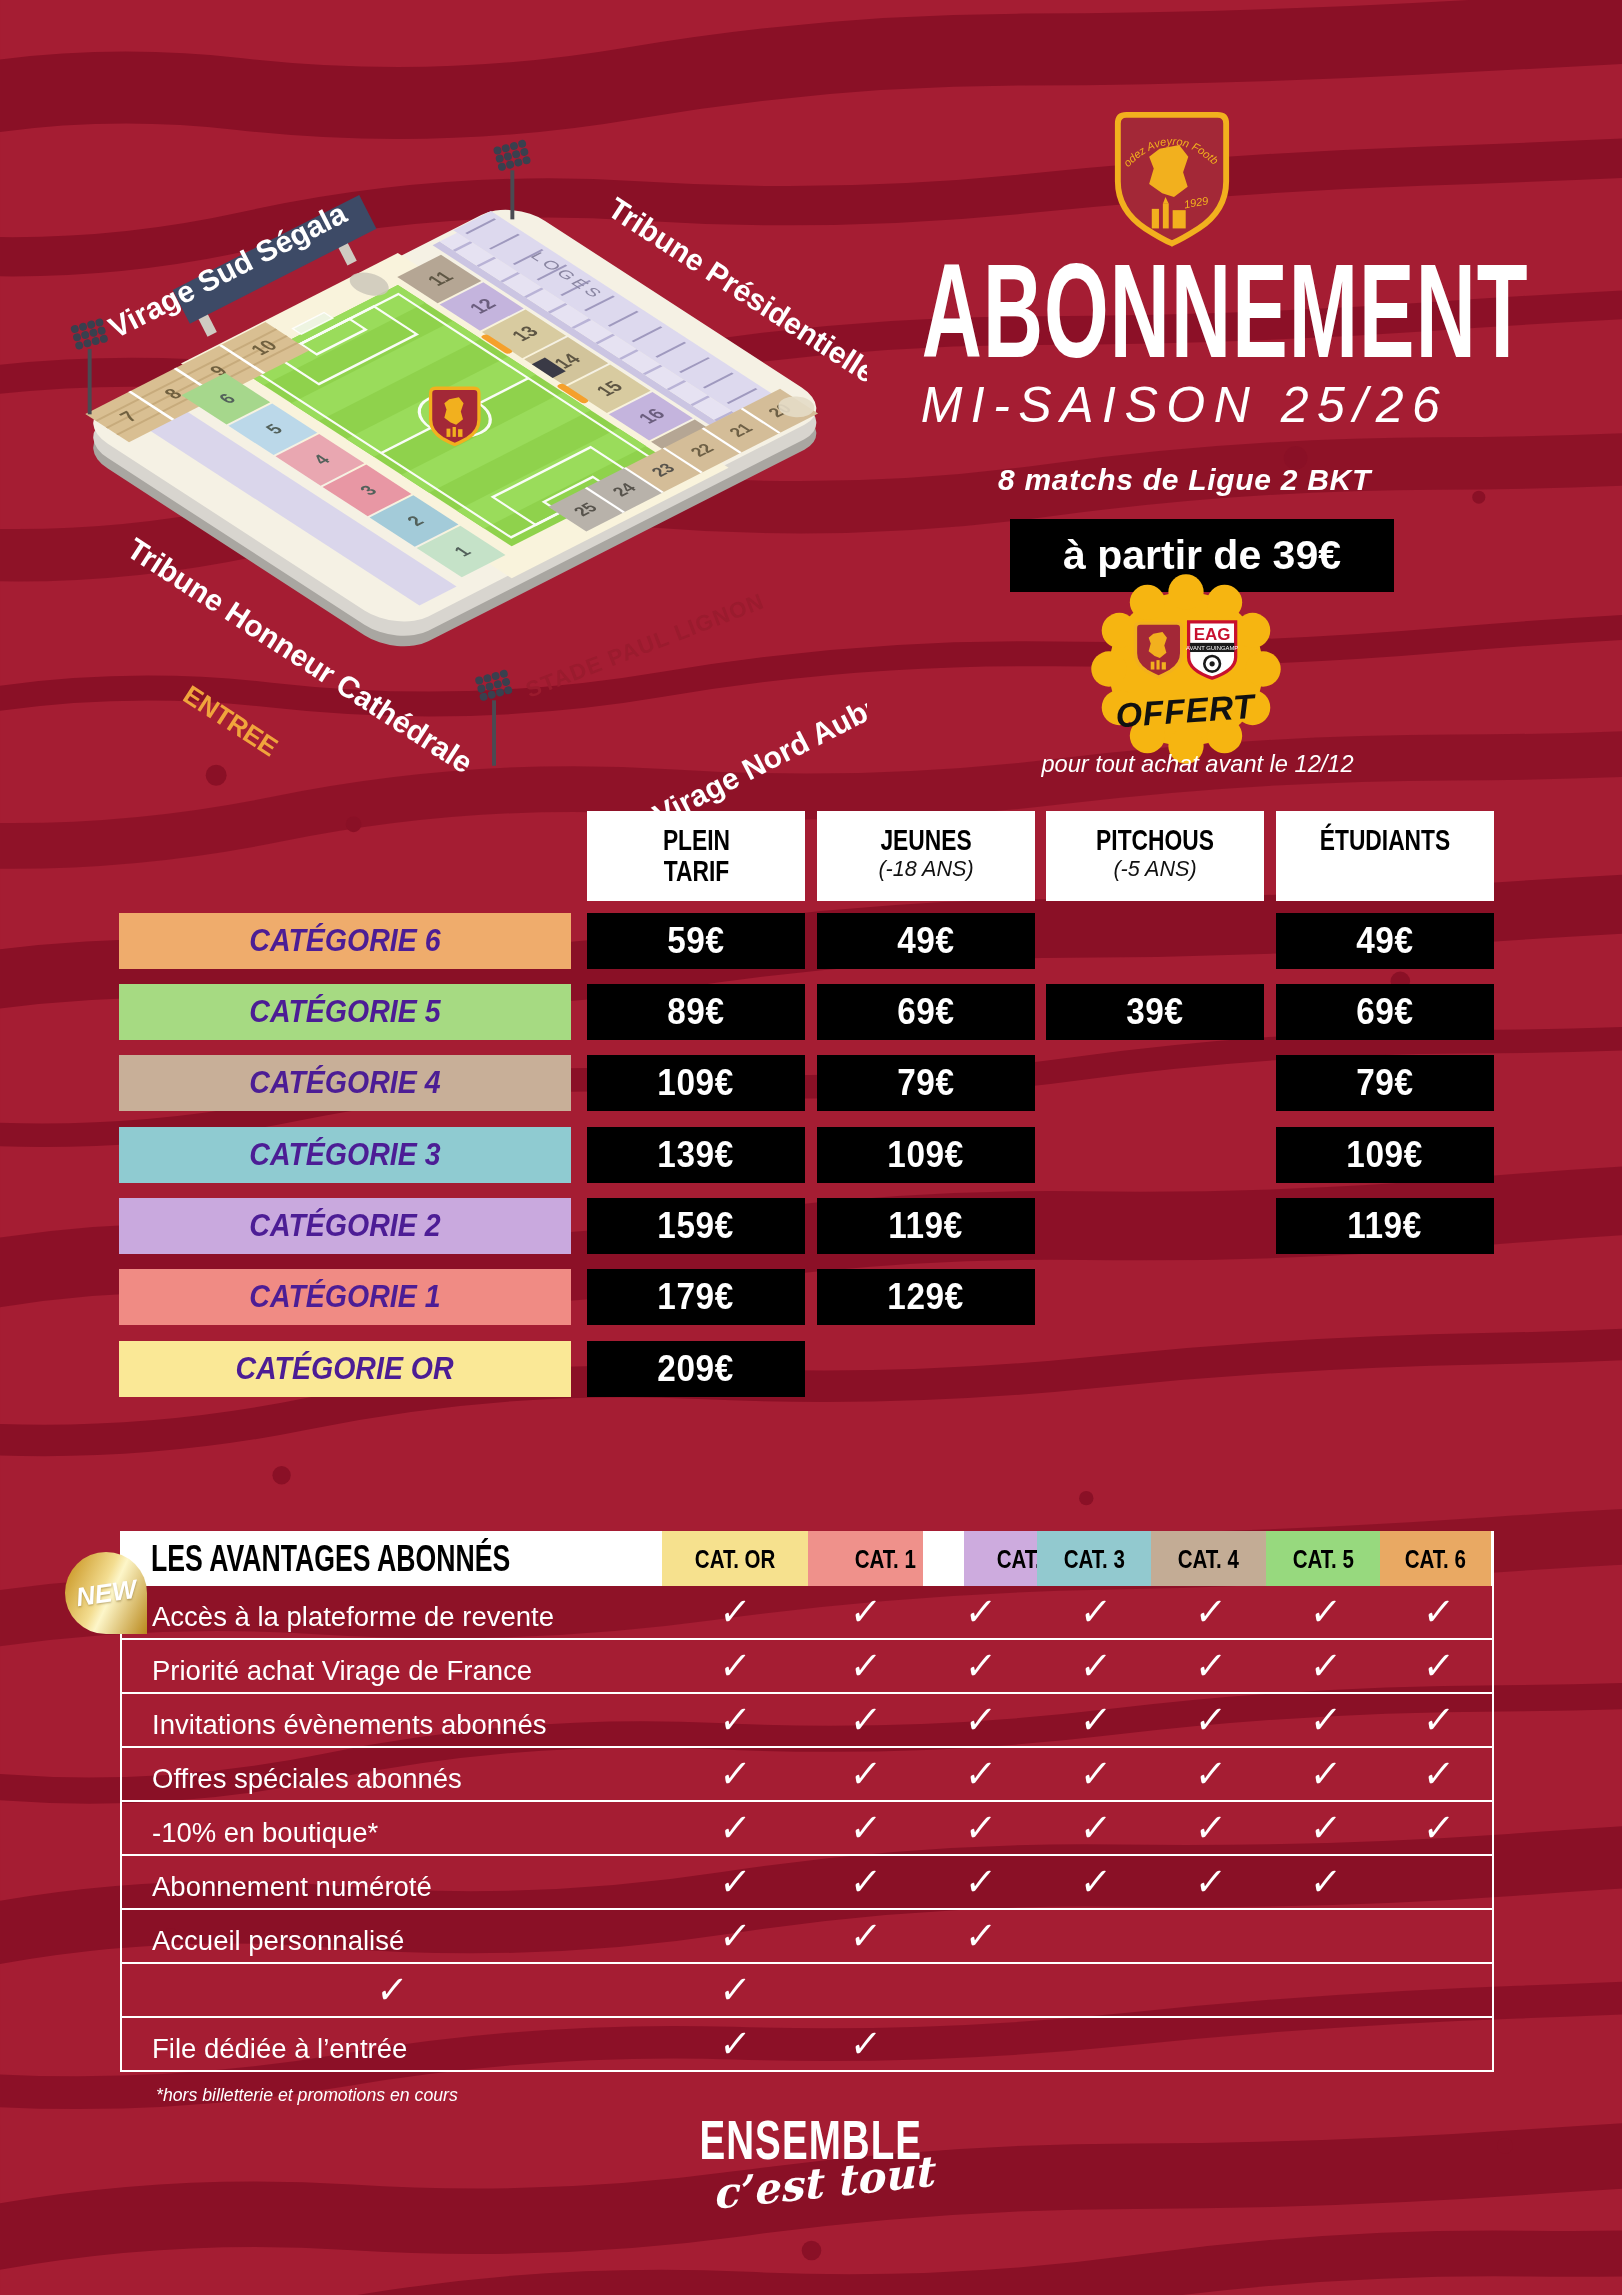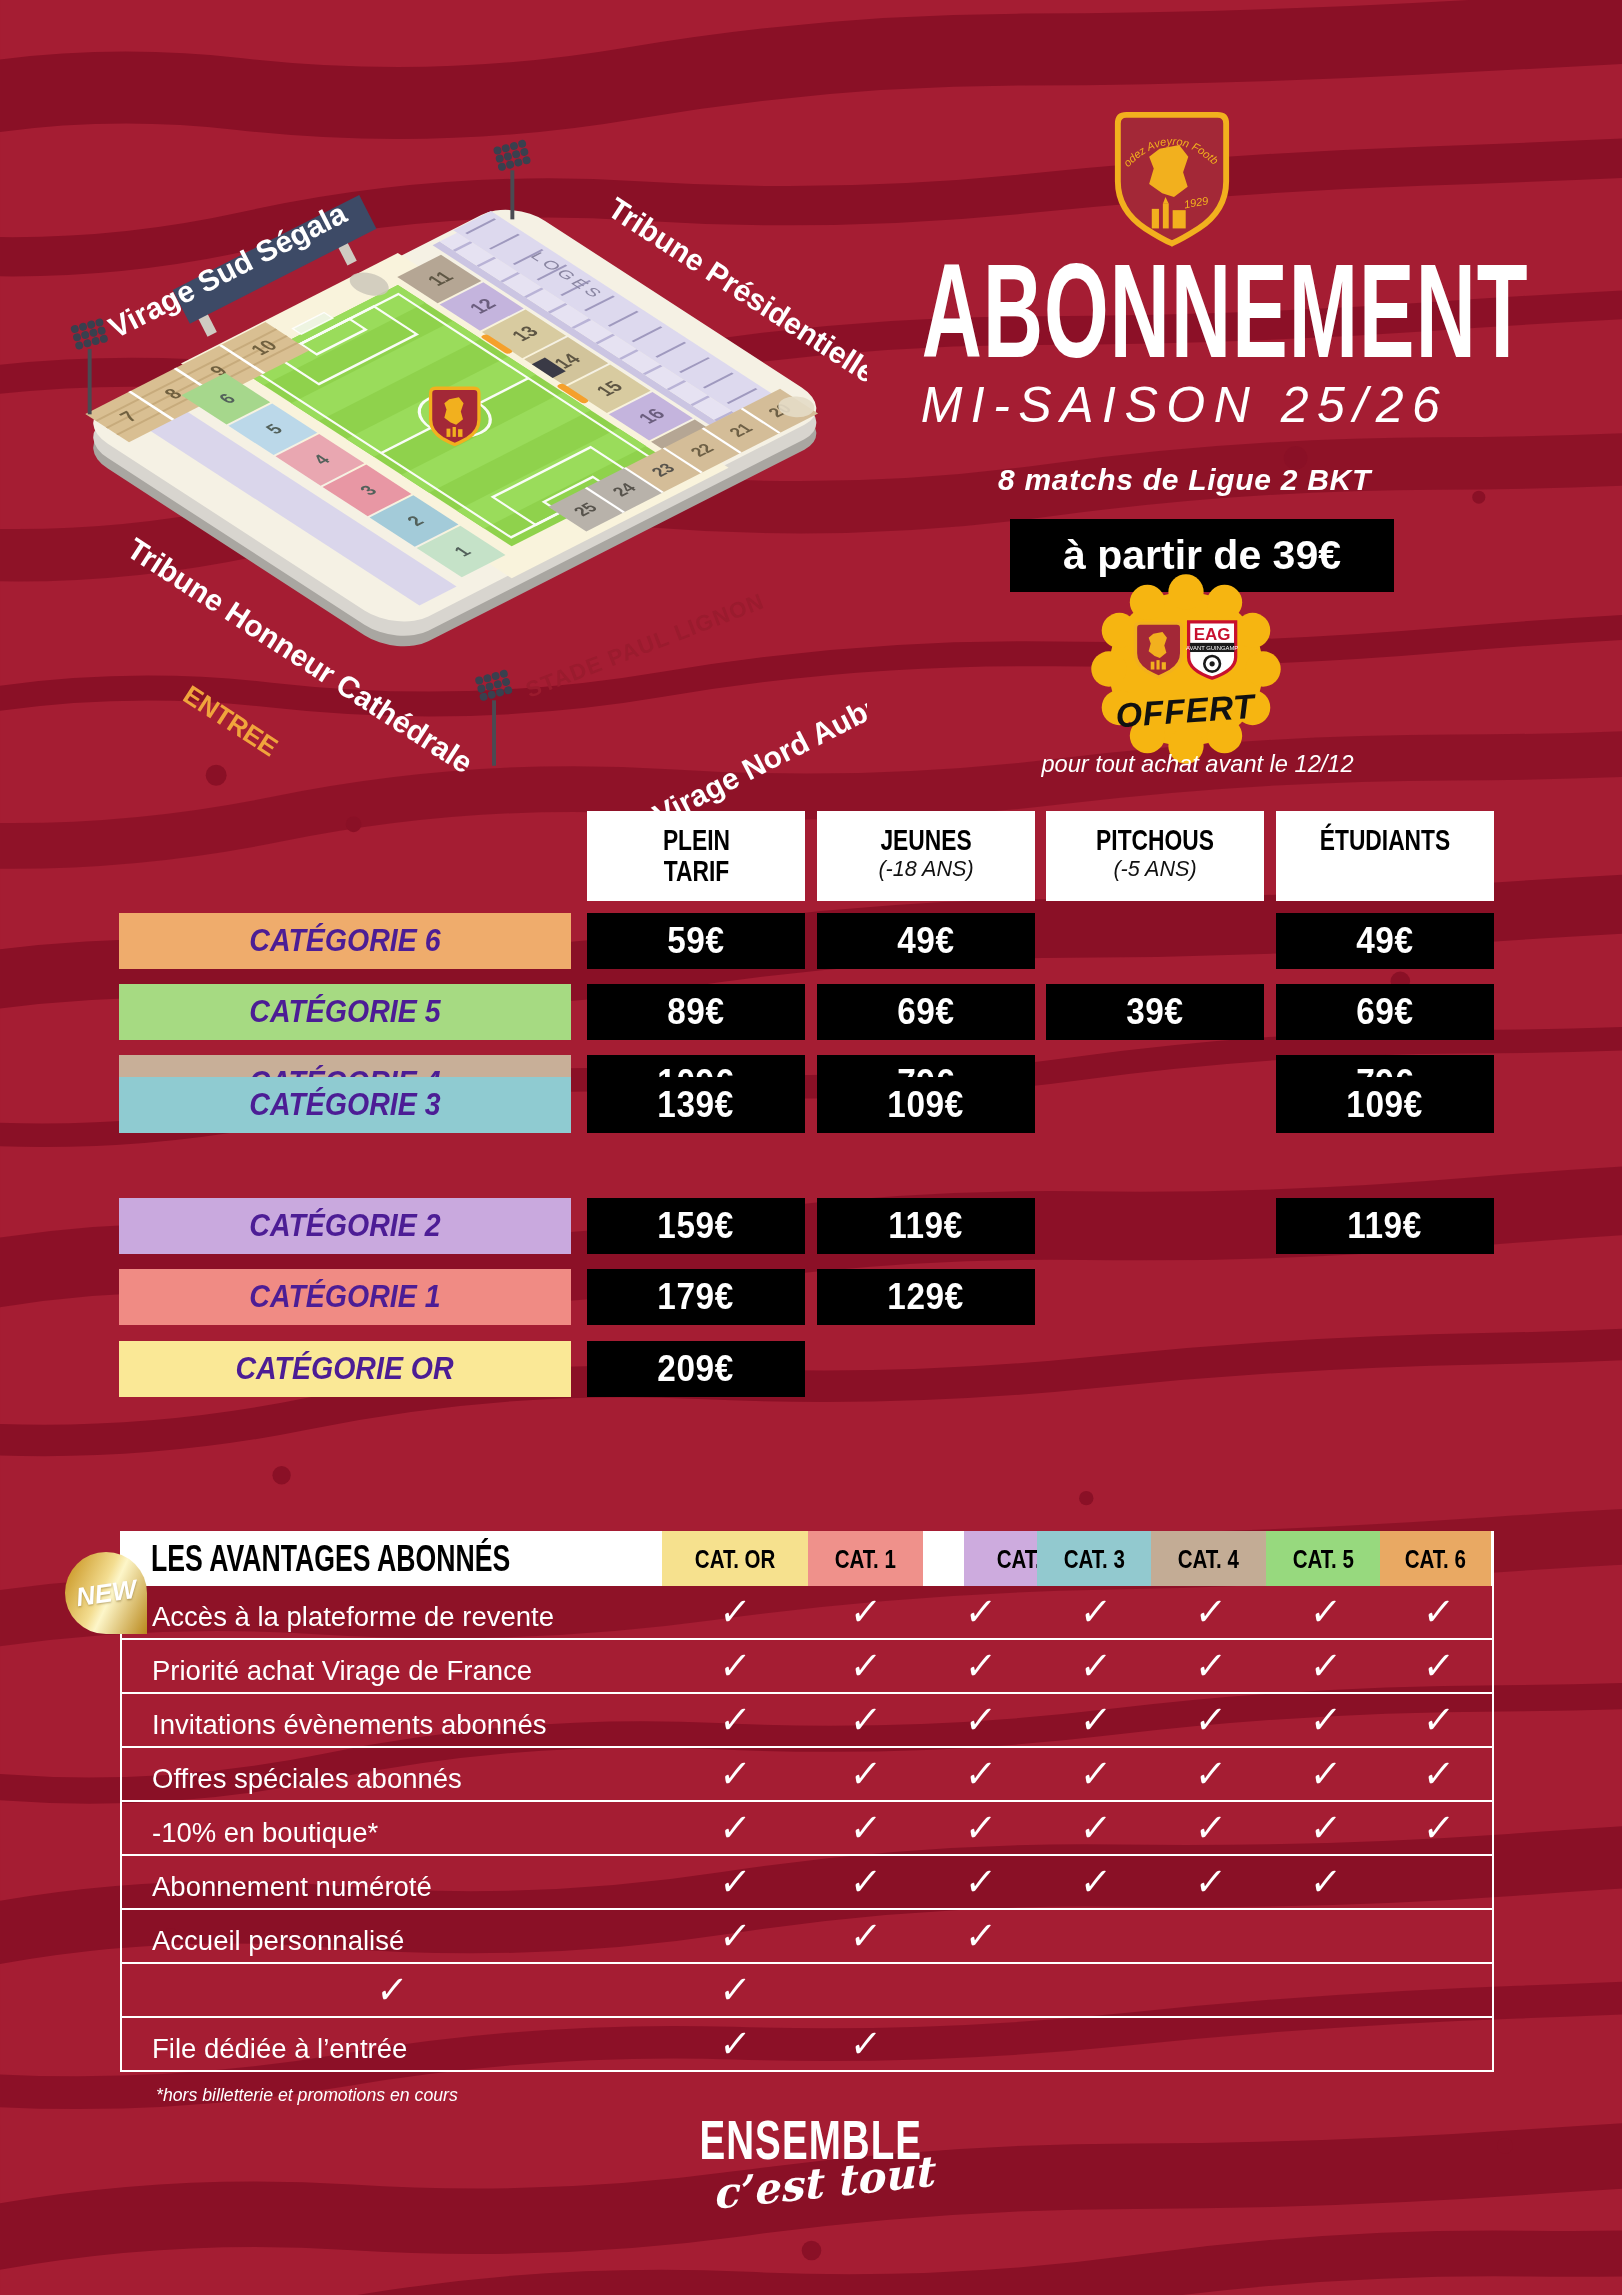--- a/index.html
+++ b/index.html
@@ -415,21 +415,21 @@
     <div class="abs price-box pc2"><span>39€</span></div>
     <div class="abs price-box pc3"><span>69€</span></div>
   </div>
   <div class="abs p-row" style="top:1055px">
     <div class="abs cat-label" style="background: rgb(200, 175, 152);"><span>CATÉGORIE 4</span></div>
     <div class="abs price-box pc0"><span>109€</span></div>
     <div class="abs price-box pc1"><span>79€</span></div>
 
     <div class="abs price-box pc3"><span>79€</span></div>
   </div>
-  <div class="abs p-row" style="top:1077px">
+  <div class="abs p-row" style="top:1127px">
     <div class="abs cat-label" style="background: rgb(143, 203, 209);"><span>CATÉGORIE 3</span></div>
     <div class="abs price-box pc0"><span>139€</span></div>
     <div class="abs price-box pc1"><span>109€</span></div>
 
     <div class="abs price-box pc3"><span>109€</span></div>
   </div>
   <div class="abs p-row" style="top:1198px">
     <div class="abs cat-label" style="background: rgb(201, 169, 222);"><span>CATÉGORIE 2</span></div>
     <div class="abs price-box pc0"><span>159€</span></div>
     <div class="abs price-box pc1"><span>119€</span></div>
@@ -445,21 +445,21 @@
   <div class="abs p-row" style="top:1341px">
     <div class="abs cat-label" style="background: rgb(250, 232, 150);"><span>CATÉGORIE OR</span></div>
     <div class="abs price-box pc0"><span>209€</span></div>
 
   </div>
 
   <div class="abs adv">
     <div class="adv-head">
       <div class="adv-title">LES AVANTAGES ABONNÉS</div>
       <div class="adv-col ac0" style="background: rgb(246, 225, 142);"><span>CAT. OR</span></div>
-      <div class="adv-col ac1" style="background: rgb(239, 145, 139);"><span>CAT. 1</span></div>
+      <div class="adv-col ac1" style="background: rgb(239, 145, 139); text-align: right;"><span>CAT. 1</span></div>
       <div class="adv-col ac2" style="background: rgb(205, 171, 222);"><span>CAT. 2</span></div>
       <div class="adv-col ac3" style="background: rgb(146, 201, 207);"><span>CAT. 3</span></div>
       <div class="adv-col ac4" style="background: rgb(195, 172, 149);"><span>CAT. 4</span></div>
       <div class="adv-col ac5" style="background: rgb(151, 217, 126);"><span>CAT. 5</span></div>
       <div class="adv-col ac6" style="background: rgb(233, 169, 99);"><span>CAT. 6</span></div>
     </div>
     <div class="adv-row">
       <div class="adv-label">Accès à la plateforme de revente</div>
       <div class="check">✓</div>
         <div class="check">✓</div>

